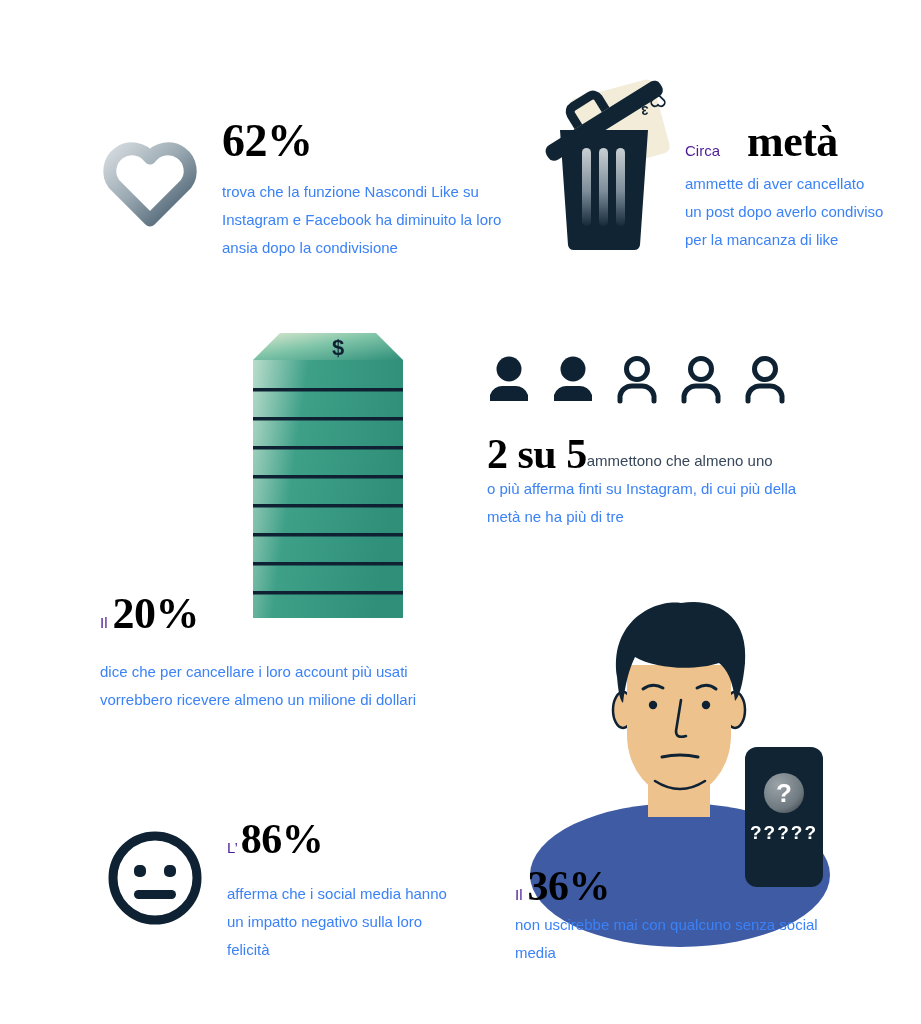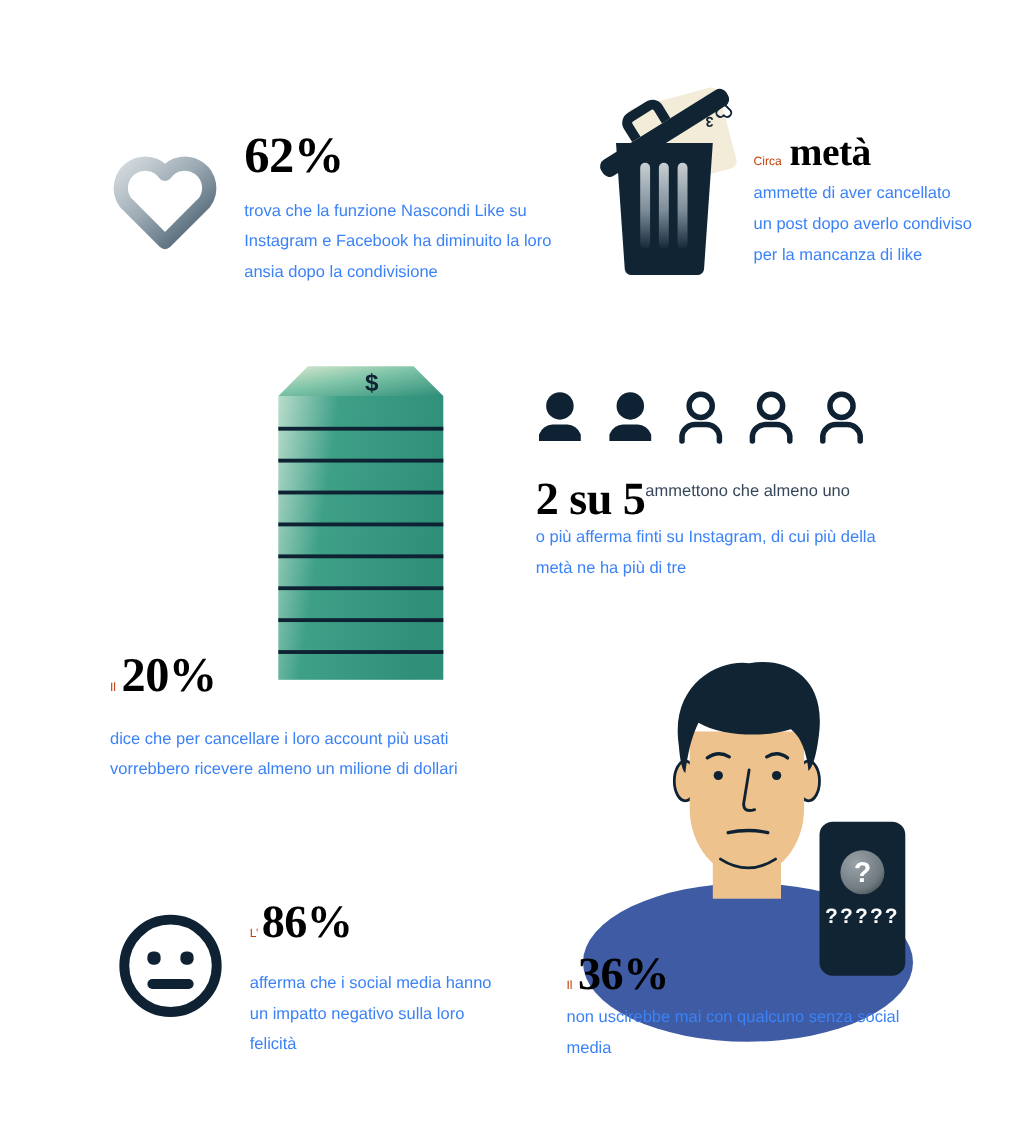--- a/index.html
+++ b/index.html
@@ -22,22 +22,22 @@
     letter-spacing:-0.5px;
   }
   .lead{
     font-size:15px;
     line-height:28px;
     color:#3b82f6;
     font-family:"Liberation Sans", sans-serif;
   }
   .prefix-sm{
     font-family:"Liberation Sans", sans-serif;
-    font-size:11px;
-    color:#c2410c;
+    font-size:15px;
+    color:#4c1d95;
     font-weight:400;
   }
   .inline-sm{
     font-family:"Liberation Sans", sans-serif;
     font-size:15px;
     color:#37475a;
     line-height:28px;
   }
   .block{position:absolute;}
 
@@ -46,37 +46,37 @@
   #heart-icon-wrap{position:absolute;left:0;top:18px;width:100px;height:90px;}
   #heart-text{position:absolute;left:122px;top:0;width:300px;}
   #heart-text .pct{font-size:46px;}
   #heart-text .lead{margin-top:14px;width:285px;}
 
   
   #trash-block{left:530px;top:70px;width:390px;}
   #trash-icon-wrap{position:absolute;left:0;top:0;width:150px;height:200px;}
   #trash-text{position:absolute;left:155px;top:50px;width:215px;}
   #trash-text .headline{display:flex;align-items:baseline;gap:7px;}
-  #trash-text .meta{font-size:36px;}
+  #trash-text .meta{font-size:44px;margin-left:20px;}
   #trash-text .lead{margin-top:6px;width:200px;}
 
   
   #money-block{left:100px;top:330px;width:330px;}
   #money-stack-wrap{position:absolute;left:148px;top:0;width:160px;height:290px;}
   #money-text{position:absolute;left:0;top:262px;width:330px;}
   #money-text .headline{display:flex;align-items:baseline;gap:5px;}
   #money-text .pct{font-size:44px;}
   #money-text .lead{margin-top:22px;width:320px;}
 
   
   #people-block{left:487px;top:355px;width:400px;}
   #people-icons{position:absolute;left:0;top:0;width:310px;height:50px;display:flex;gap:20px;}
   #people-text{position:absolute;left:0;top:78px;width:345px;}
   #people-text .ratio{font-size:42px;}
-  #people-text .flowline{display:flex;align-items:flex-start;}
+  #people-text .flowline{display:flex;align-items:flex-end;}
 
   
   #face-block{left:105px;top:818px;width:360px;}
   #face-icon-wrap{position:absolute;left:0;top:10px;width:100px;height:100px;}
   #face-text{position:absolute;left:122px;top:0;width:240px;}
   #face-text .headline{display:flex;align-items:baseline;gap:3px;}
   #face-text .pct{font-size:42px;text-align:right;}
   #face-text .lead{margin-top:20px;width:240px;}
 
   

